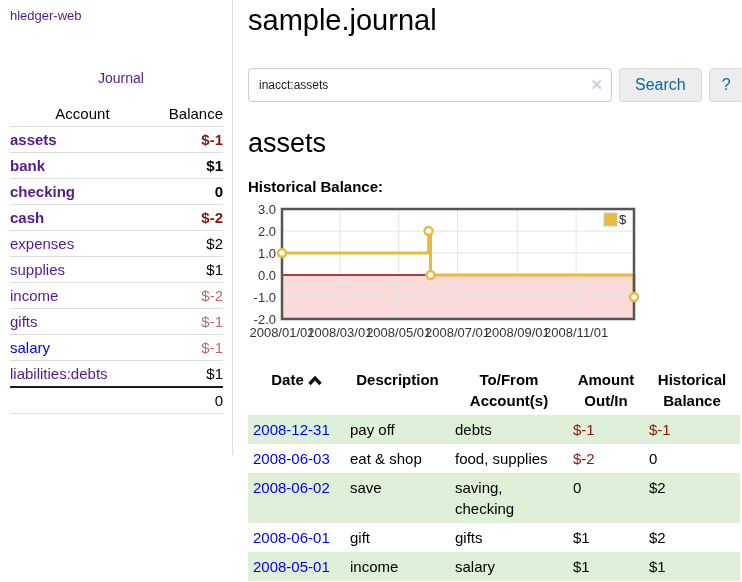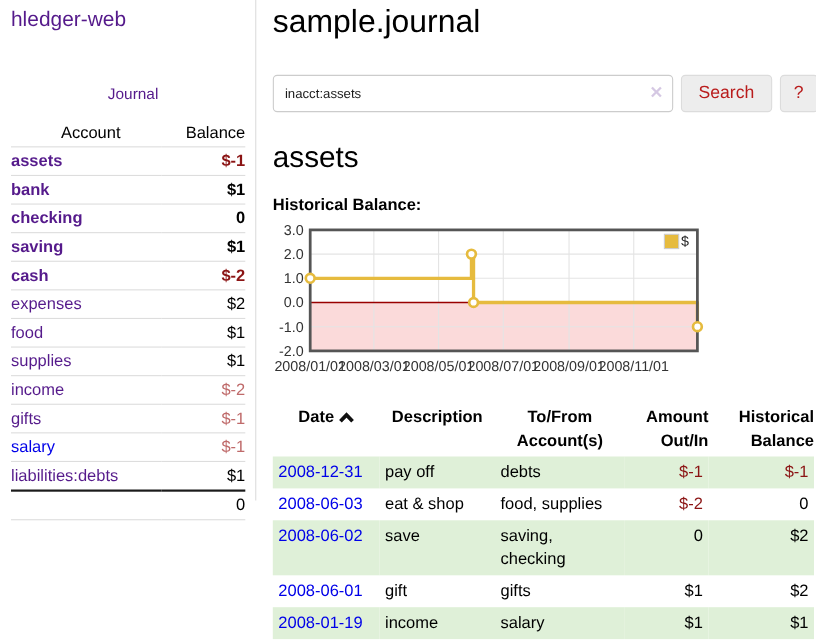--- a/index.html
+++ b/index.html
@@ -13,21 +13,21 @@
 
   
   .sidebar {
     width:233px; min-width:233px; height:455px;
     border-right:1px solid #ddd;
     padding:8px 0 0 10px;
   }
   a { text-decoration:none; }
   .purple-link { color:#551a8b; }
   .blue-link { color:#0000e8; }
-  .app-title { display:block; font-size:19px; }
+  .app-title { display:block; font-size:13px; }
   .journal-link { display:block; margin-top:47px; font-size:14px;text-align:center; }
   table.accounts { border-collapse:collapse; width:213px; margin-top:15px; }
   table.accounts th, table.accounts td { padding:3.5px 0; line-height:18px; }
   table.accounts thead th { font-weight:400; text-align:center; border-bottom:1px solid #ddd; }
   table.accounts thead th:first-child { padding-left:8px; }
   table.accounts thead th:last-child { text-align:right; }
   table.accounts tbody td { border-bottom:1px solid #ddd; }
   td.acct { text-align:left; white-space:nowrap; }
   td.bal { text-align:right; }
   .depth1 { padding-left:12px; }
@@ -48,40 +48,40 @@
     width:100%; height:34px; border:1px solid #ccc; border-radius:4px;
     padding:0 30px 0 10px; font-size:12px; color:#1a1a1a;
     font-family:"Liberation Sans", sans-serif; outline:none;
   }
   .clear-x {
     position:absolute; right:9px; top:7px; font-size:15px; font-weight:bold;
     color:#d5c8e3; cursor:pointer; line-height:20px;
   }
   .btn {
     height:34px; background:#ededed; border:1px solid #dcdcdc; border-radius:4px;
-    font-size:16px; color:#b91c1c; padding:0 15px; cursor:pointer;
+    font-size:16px; color:#0369a1; padding:0 15px; cursor:pointer;
     font-family:"Liberation Sans", sans-serif;
   }
   .btn.help { padding:0 12px; }
   h2.account-heading { font-size:27px; font-weight:400; margin:25px 0 0 0; line-height:32px; }
   .chart-label { margin-top:19px; font-weight:bold; font-size:15px; }
   #balance-chart { display:block; margin-top:9px; }
 
   
   table.txns { border-collapse:collapse; margin-top:20px; width:492px; table-layout:fixed; }
   table.txns col.c-date { width:97px; }
   table.txns col.c-desc { width:105px; }
   table.txns col.c-accts { width:118px; }
   table.txns col.c-amt { width:76px; }
   table.txns col.c-bal { width:96px; }
   table.txns th {
     font-weight:bold; text-align:center; vertical-align:top;
     padding:2px 0 4px 0; white-space:pre-line; line-height:21px;
   }
-  table.txns th.num, table.txns td.num { text-align:right; }
+  table.txns th.num, table.txns td.num { }
   table.txns td { padding:4px 5px; vertical-align:top; line-height:21px; white-space:pre-line; }
   tr.stripe td { background:#dff0d8; }
   td.neg { color:#8b1414; }
   .sort-icon { display:inline-block; vertical-align:-1px; margin-left:4px; }
 </style>
 </head>
 <body>
 
 <div class="layout">
 
@@ -103,34 +103,26 @@
           </tr>
           <tr class="bold">
             <td class="acct depth2"><a href="#" class="purple-link">bank</a></td>
             <td class="bal bal-pos">$1</td>
           </tr>
           <tr class="bold">
             <td class="acct depth3"><a href="#" class="purple-link">checking</a></td>
             <td class="bal bal-pos">0</td>
           </tr>
           <tr class="bold">
-            <td class="acct depth3"><a href="#" class="purple-link">saving</a></td>
-            <td class="bal bal-pos">$1</td>
-          </tr>
-          <tr class="bold">
             <td class="acct depth2"><a href="#" class="purple-link">cash</a></td>
             <td class="bal bal-neg-strong">$-2</td>
           </tr>
           <tr>
             <td class="acct depth1"><a href="#" class="purple-link">expenses</a></td>
             <td class="bal bal-pos">$2</td>
-          </tr>
-          <tr>
-            <td class="acct depth2"><a href="#" class="purple-link">food</a></td>
-            <td class="bal bal-pos">$1</td>
           </tr>
           <tr>
             <td class="acct depth2"><a href="#" class="purple-link">supplies</a></td>
             <td class="bal bal-pos">$1</td>
           </tr>
           <tr>
             <td class="acct depth1"><a href="#" class="purple-link">income</a></td>
             <td class="bal bal-neg-soft">$-2</td>
           </tr>
           <tr>
@@ -249,21 +241,21 @@
             <td class="num">$2</td>
           </tr>
           <tr>
             <td><a href="#" class="blue-link">2008-06-01</a></td>
             <td>gift</td>
             <td>gifts</td>
             <td class="num">$1</td>
             <td class="num">$2</td>
           </tr>
           <tr class="stripe">
-            <td><a href="#" class="blue-link">2008-01-19</a></td>
+            <td><a href="#" class="blue-link">2008-05-01</a></td>
             <td>income</td>
             <td>salary</td>
             <td class="num">$1</td>
             <td class="num">$1</td>
           </tr>
         </tbody>
     </table>
   </div>
 </div>
 

